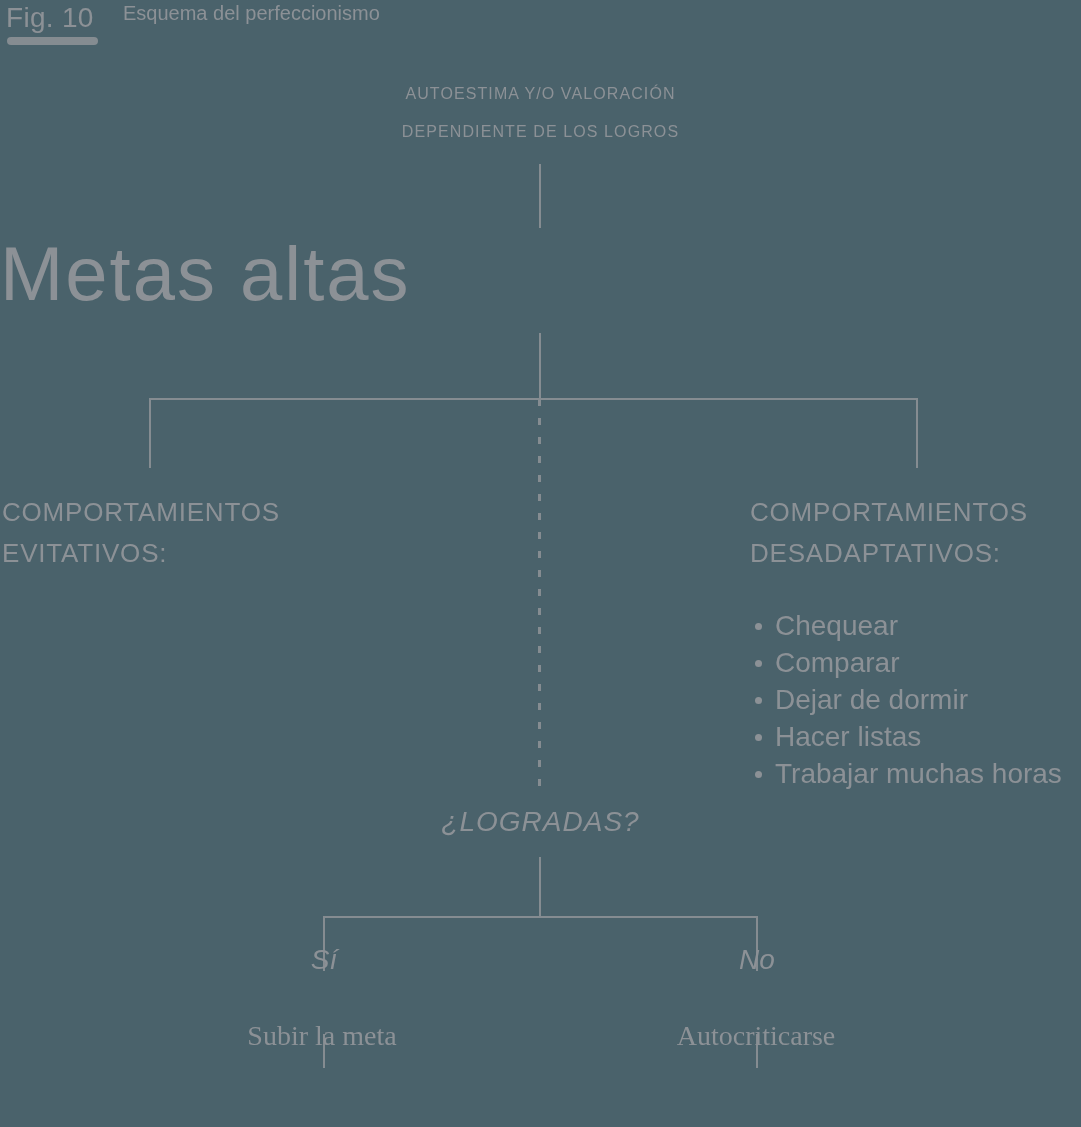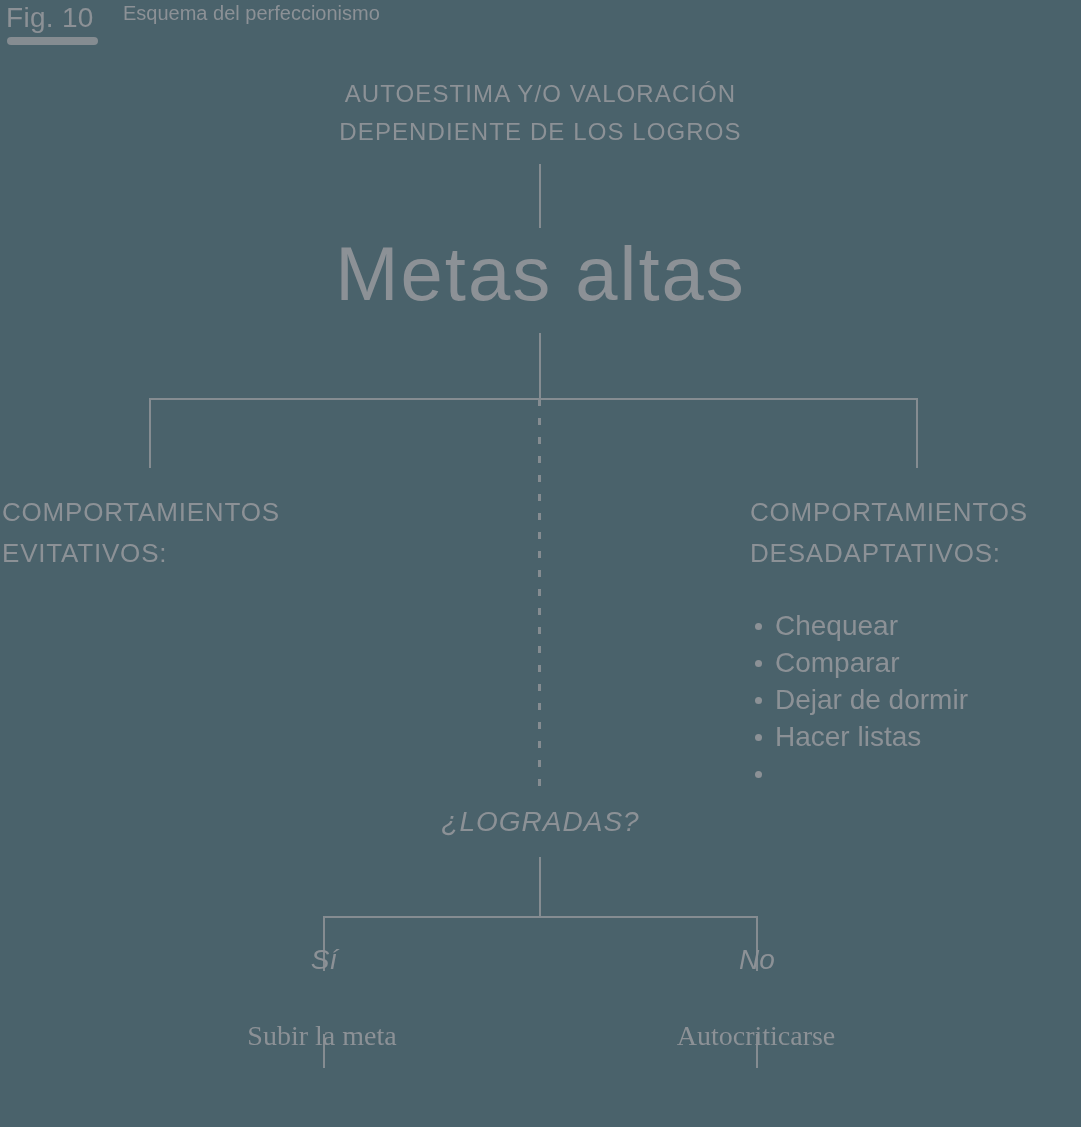--- a/index.html
+++ b/index.html
@@ -27,24 +27,24 @@
     position:absolute;left:6px;top:2px;
     font-size:28px;font-weight:400;letter-spacing:.3px;
   }
   .fig-bar{
     position:absolute;left:7px;top:37px;width:91px;height:8px;
     border-radius:4px;background:var(--line);
   }
   .fig-title{position:absolute;left:123px;top:2px;font-size:20px;}
   .root-label{
     position:absolute;left:0;right:0;top:75px;text-align:center;
-    font-size:24px;line-height:38px;letter-spacing:1.1px;
+    font-size:16px;line-height:38px;letter-spacing:1.1px;
   }
   .goal{
-    position:absolute;left:0;right:0;top:234px;text-align:center;
+    position:absolute;left:0;right:0;top:234px;text-align:left;
     font-size:76px;line-height:80px;letter-spacing:2px;font-weight:400;
   }
   .col-heading{
     position:absolute;top:492px;
     font-size:26px;line-height:41px;letter-spacing:.8px;
   }
   .col-heading.left{left:2px;}
   .col-heading.right{left:750px;}
   .bullet-list{
     position:absolute;top:607px;margin:0;padding:0;list-style:none;
@@ -119,20 +119,21 @@
     <li>
       <span class="dot"></span>
       <span>Dejar de dormir</span>
     </li>
     <li>
       <span class="dot"></span>
       <span>Hacer listas</span>
     </li>
     <li>
       <span class="dot"></span>
+      <span>Trabajar muchas horas</span>
     </li>
   </ul>
 
   <div class="question">¿LOGRADAS?</div>
 
   <div class="line" style="left:539px;top:857px;width:2px;height:60px;"></div>
 
   <div class="line" style="left:323px;top:916px;width:435px;height:2px;"></div>
   <div class="line" style="left:323px;top:916px;width:2px;height:55px;"></div>
   <div class="line" style="left:756px;top:916px;width:2px;height:55px;"></div>

